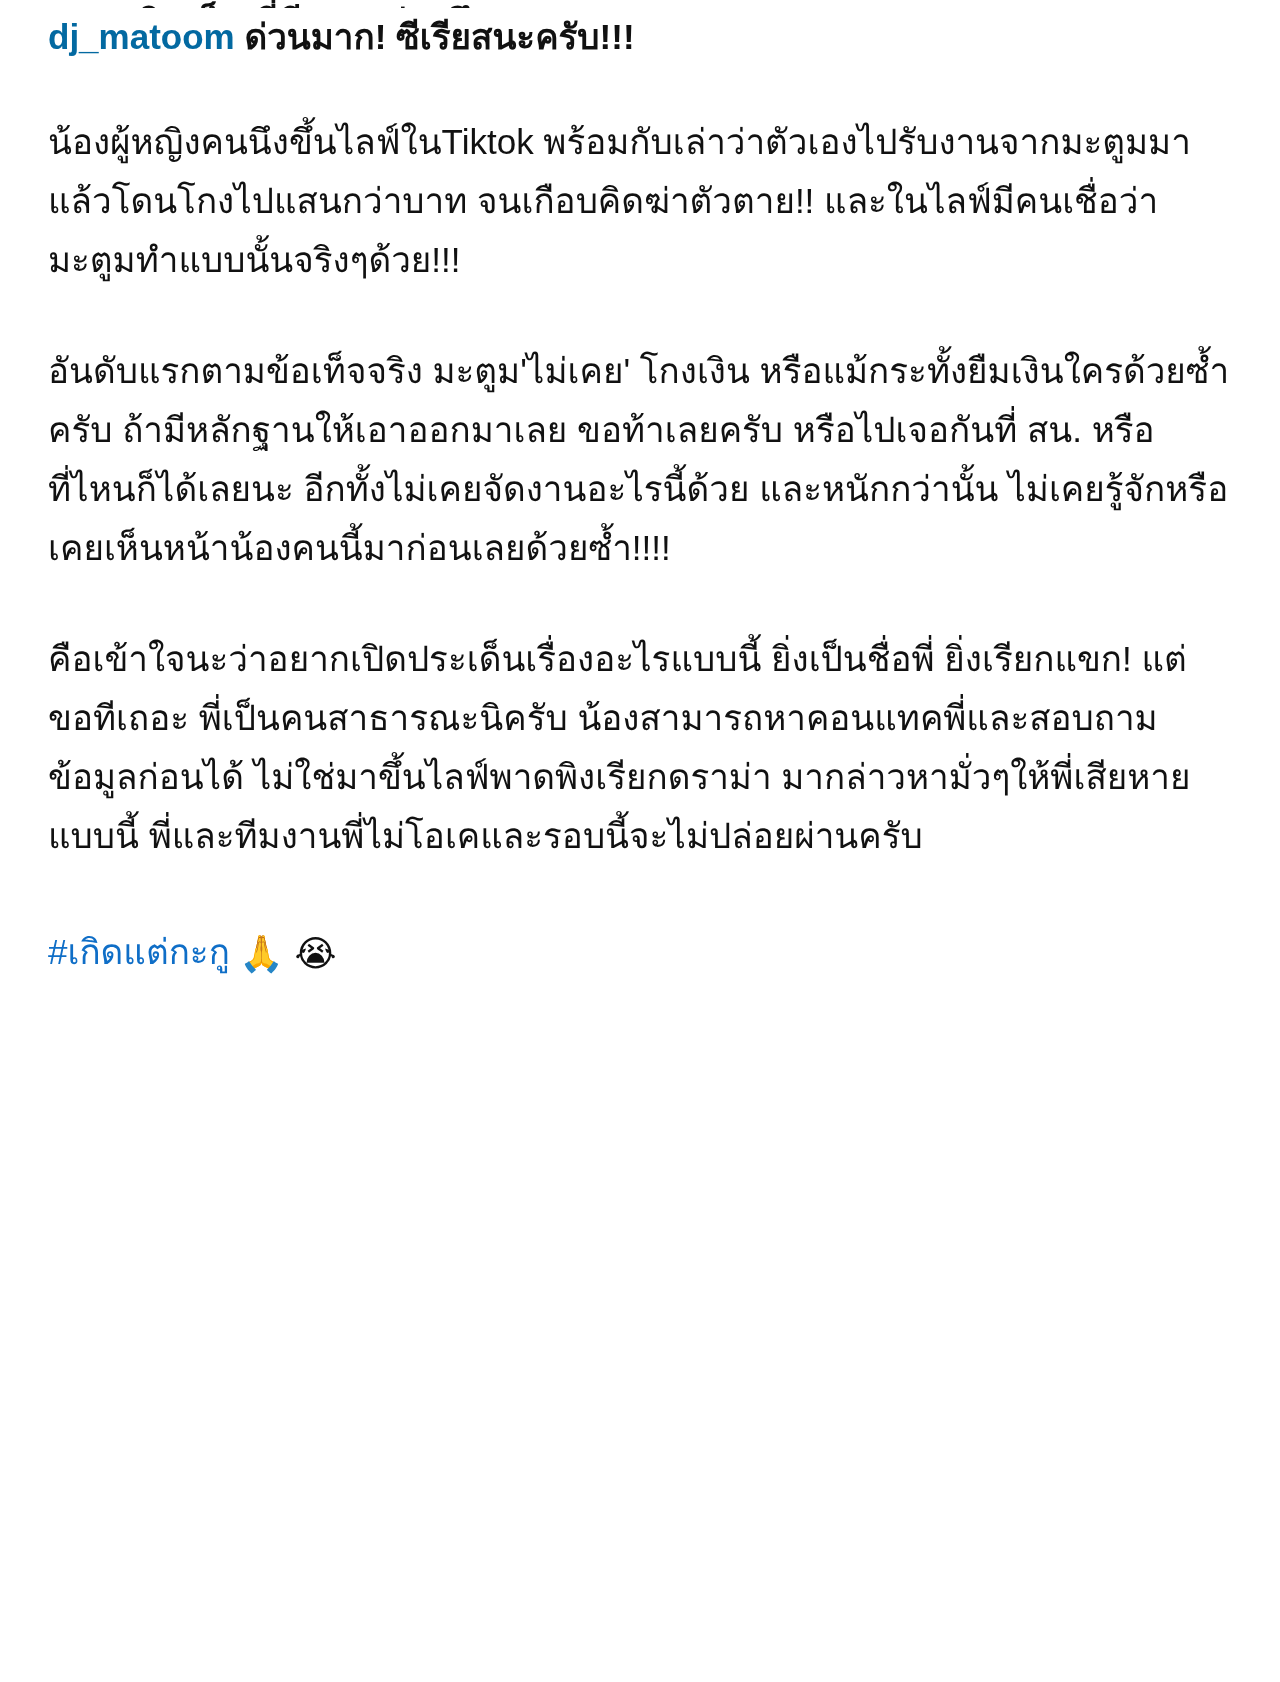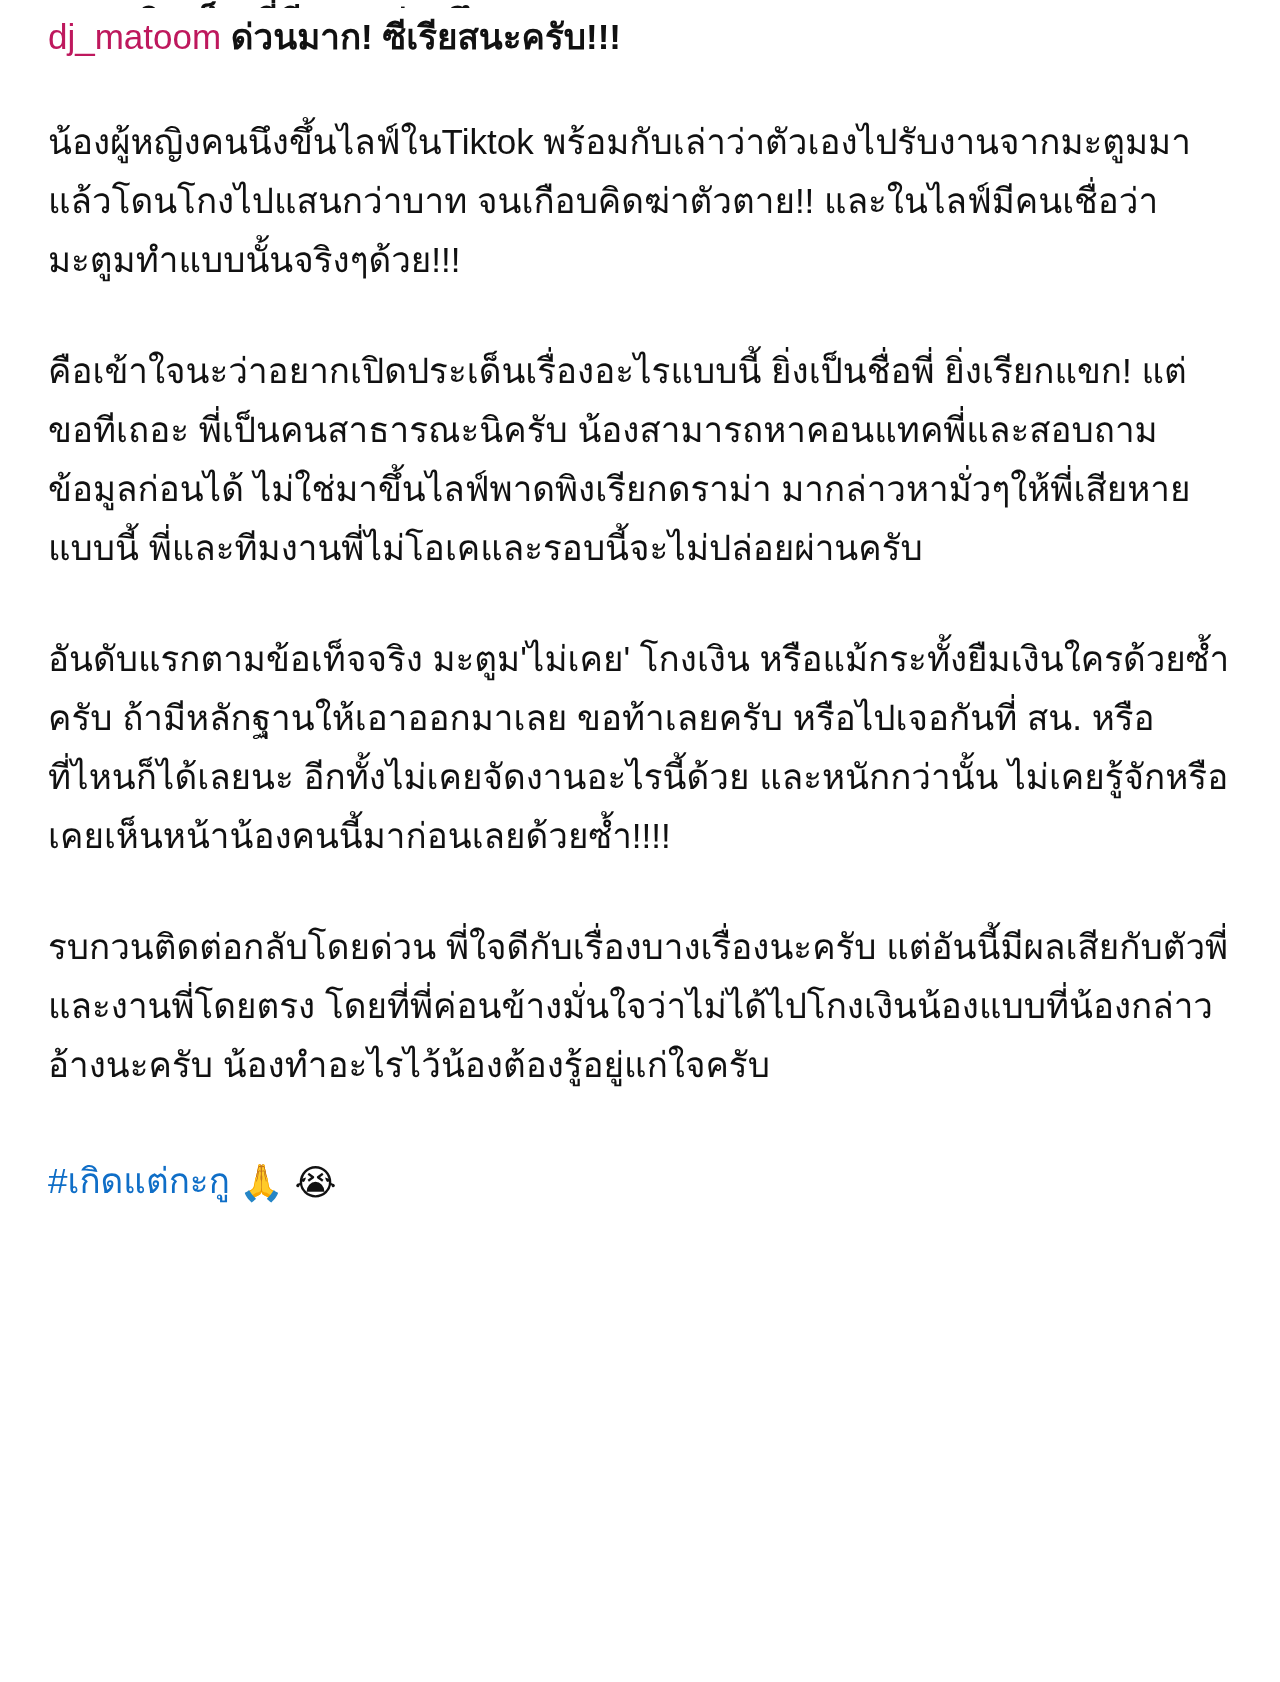--- a/index.html
+++ b/index.html
@@ -27,22 +27,22 @@
     line-height: 46px;
     white-space: nowrap;
   }
   .caption-line {
     font-size: 35px;
     line-height: 46px;
     margin-top: 6px;
     word-wrap: break-word;
   }
   .username {
-    font-weight: normal;
-    color: #be185d;
+    font-weight: bold;
+    color: #0369a1;
   }
   .caption-text {
     font-weight: bold;
   }
   .para {
     font-size: 35px;
     line-height: 59px;
     margin-top: 52px;
     word-wrap: break-word;
     white-space: pre-wrap;
@@ -77,23 +77,22 @@
 
 <div class="post">
 
   <div class="clipped-top">ความคิดเห็น ที่มีการกล่าวถึง</div>
 
   <div class="caption-line">
     <span class="username">dj_matoom</span><span class="caption-text"> ด่วนมาก! ซีเรียสนะครับ!!!</span>
   </div>
 
   <div class="para">น้องผู้หญิงคนนึงขึ้นไลฟ์ในTiktok พร้อมกับเล่าว่าตัวเองไปรับงานจากมะตูมมาแล้วโดนโกงไปแสนกว่าบาท จนเกือบคิดฆ่าตัวตาย!! และในไลฟ์มีคนเชื่อว่ามะตูมทำแบบนั้นจริงๆด้วย!!!</div>
+  <div class="para">อันดับแรกตามข้อเท็จจริง มะตูม'ไม่เคย' โกงเงิน หรือแม้กระทั้งยืมเงินใครด้วยซ้ำครับ ถ้ามีหลักฐานให้เอาออกมาเลย ขอท้าเลยครับ หรือไปเจอกันที่ สน. หรือที่ไหนก็ได้เลยนะ อีกทั้งไม่เคยจัดงานอะไรนี้ด้วย และหนักกว่านั้น ไม่เคยรู้จักหรือเคยเห็นหน้าน้องคนนี้มาก่อนเลยด้วยซ้ำ!!!!</div>
   <div class="para">คือเข้าใจนะว่าอยากเปิดประเด็นเรื่องอะไรแบบนี้ ยิ่งเป็นชื่อพี่ ยิ่งเรียกแขก! แต่ขอทีเถอะ พี่เป็นคนสาธารณะนิครับ น้องสามารถหาคอนแทคพี่และสอบถามข้อมูลก่อนได้ ไม่ใช่มาขึ้นไลฟ์พาดพิงเรียกดราม่า มากล่าวหามั่วๆให้พี่เสียหายแบบนี้ พี่และทีมงานพี่ไม่โอเคและรอบนี้จะไม่ปล่อยผ่านครับ</div>
-  <div class="para">อันดับแรกตามข้อเท็จจริง มะตูม'ไม่เคย' โกงเงิน หรือแม้กระทั้งยืมเงินใครด้วยซ้ำครับ ถ้ามีหลักฐานให้เอาออกมาเลย ขอท้าเลยครับ หรือไปเจอกันที่ สน. หรือที่ไหนก็ได้เลยนะ อีกทั้งไม่เคยจัดงานอะไรนี้ด้วย และหนักกว่านั้น ไม่เคยรู้จักหรือเคยเห็นหน้าน้องคนนี้มาก่อนเลยด้วยซ้ำ!!!!</div>
-  <div class="para">รบกวนติดต่อกลับโดยด่วน พี่ใจดีกับเรื่องบางเรื่องนะครับ แต่อันนี้มีผลเสียกับตัวพี่และงานพี่โดยตรง โดยที่พี่ค่อนข้างมั่นใจว่าไม่ได้ไปโกงเงินน้องแบบที่น้องกล่าวอ้างนะครับ น้องทำอะไรไว้น้องต้องรู้อยู่แก่ใจครับ</div>
 
   <div class="hashtag-line">
     <span class="hashtag">#เกิดแต่กะกู</span>
     <span class="emoji">🙏 😭</span>
   </div>
 
 
 </div>
 
 </body></html>

